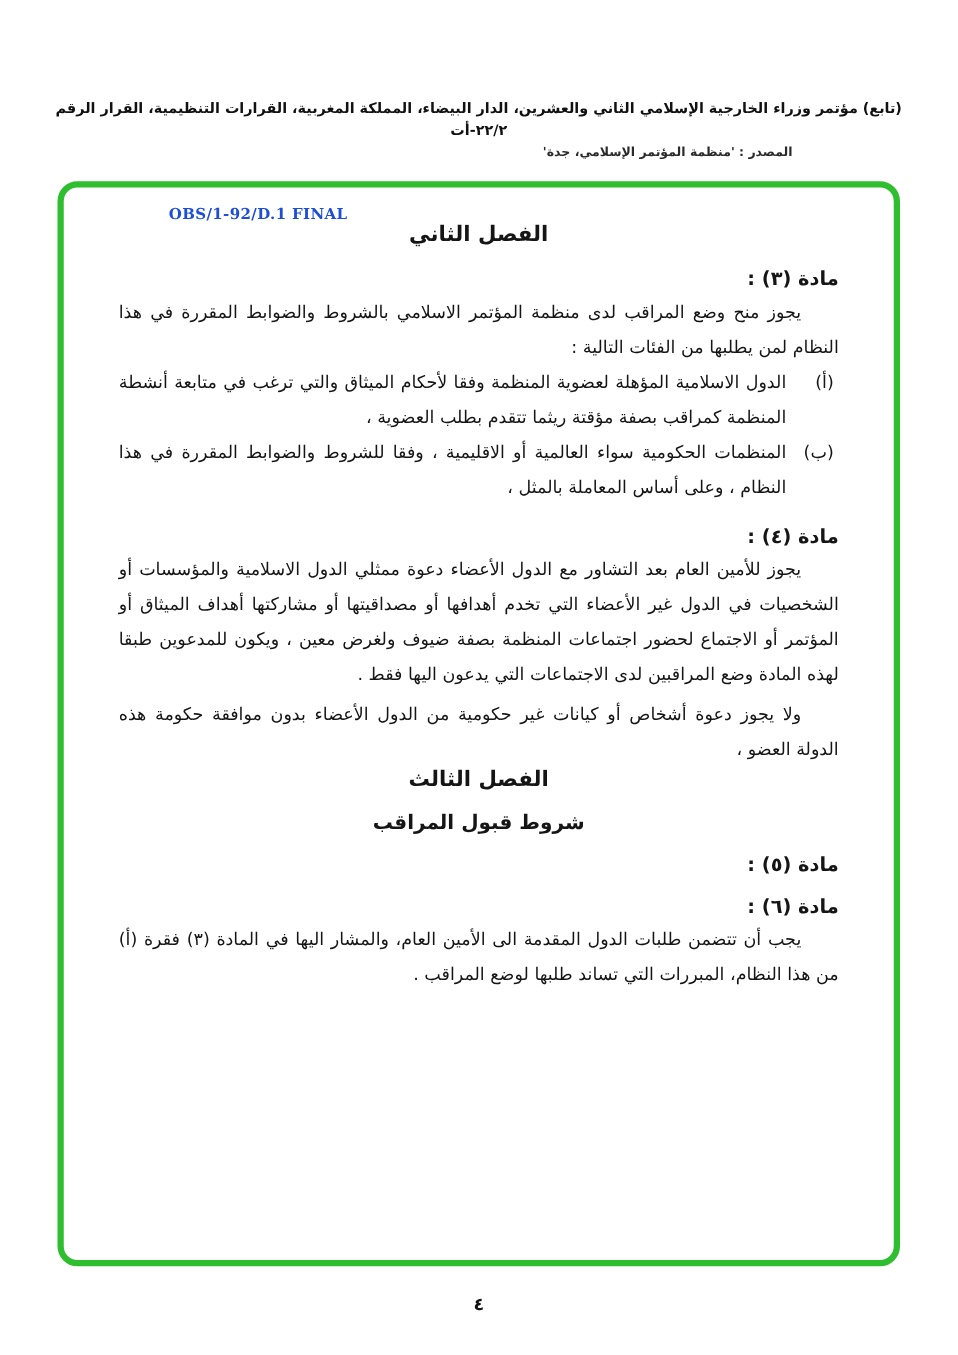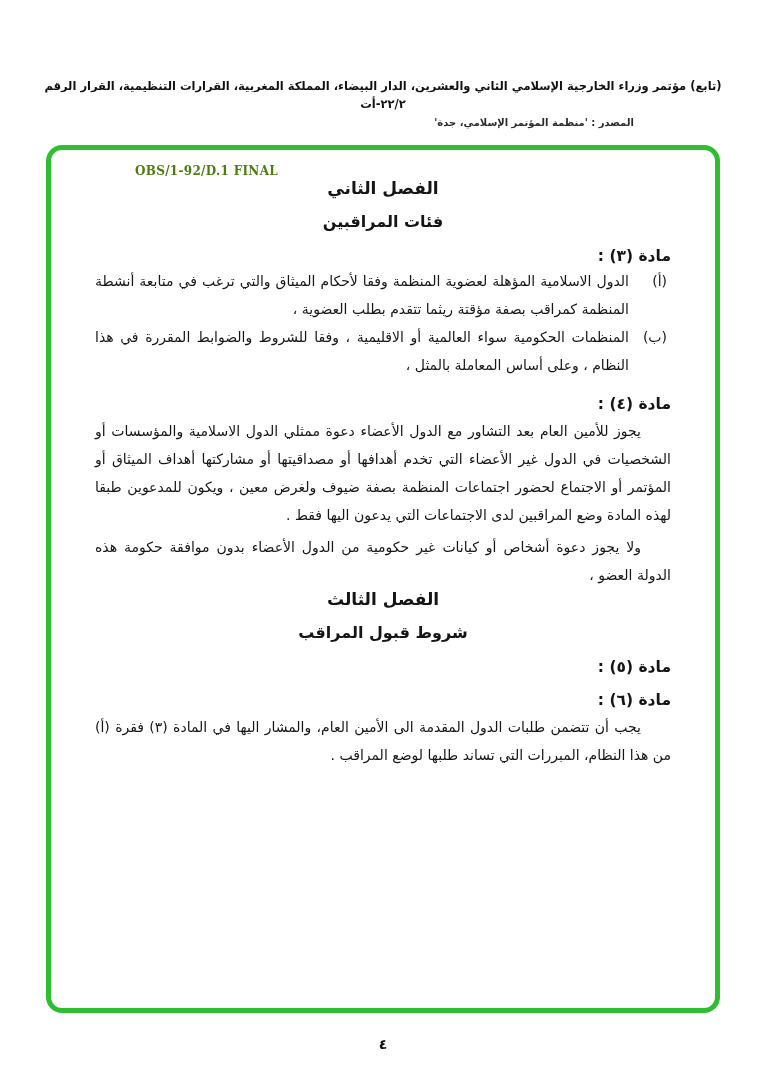--- a/index.html
+++ b/index.html
@@ -23,21 +23,21 @@
     width: 674px; height: 868px;
     border: 5px solid #2fbe2f; border-radius: 16px;
     background: #ffffff;
   }
   .doc-ref {
     direction: ltr; text-align: left;
     font-family: "DejaVu Serif", serif;
     font-weight: bold; font-size: 12px;
     letter-spacing: 0.3px;
     margin: 14px 0 0 84px;
-    color: #4d7c0f;
+    color: #1d4ed8;
   }
 
   .content { direction: rtl; padding: 0 44px; font-size: 14px; color: #151515; }
   .chapter-title    { text-align: center; font-weight: bold; font-size: 17px;   }
   .chapter-subtitle { text-align: center; font-weight: bold; font-size: 16px;   margin-top: 14px; }
   .article-heading  { text-align: right;  font-weight: bold; font-size: 15.5px; margin-top: 16px; margin-bottom: 2px; }
   .mt-lg { margin-top: 15px; }
 
   .para { line-height: 28px; text-align: justify; margin-top: 4px; }
   .indent { text-indent: 30px; }
@@ -60,23 +60,23 @@
     <div class="hdr-line">(تابع) مؤتمر وزراء الخارجية الإسلامي الثاني والعشرين، الدار البيضاء، المملكة المغربية، القرارات التنظيمية، القرار الرقم ٢٢/٢-أت</div>
     <div class="hdr-source">المصدر : 'منظمة المؤتمر الإسلامي، جدة'</div>
   </header>
 
   <section class="frame">
     <div class="doc-ref">OBS/1-92/D.1 FINAL</div>
 
     <div class="content">
 
       <div class="chapter-title">الفصل الثاني</div>
-      <div class="chapter-subtitle">فئات المراقبين</div>
 
       <div class="article-heading">مادة (٣) :</div>
+      <p class="para indent">يجوز منح وضع المراقب لدى منظمة المؤتمر الاسلامي بالشروط والضوابط المقررة في هذا النظام لمن يطلبها من الفئات التالية :</p>
 
       <div class="list-item">
         <span class="list-label">(أ)</span>
         <span class="list-text">الدول الاسلامية المؤهلة لعضوية المنظمة وفقا لأحكام الميثاق والتي ترغب في متابعة أنشطة المنظمة كمراقب بصفة مؤقتة ريثما تتقدم بطلب العضوية ،</span>
       </div>
       <div class="list-item">
         <span class="list-label">(ب)</span>
         <span class="list-text">المنظمات الحكومية سواء العالمية أو الاقليمية ، وفقا للشروط والضوابط المقررة في هذا النظام ، وعلى أساس المعاملة بالمثل ،</span>
       </div>
 

